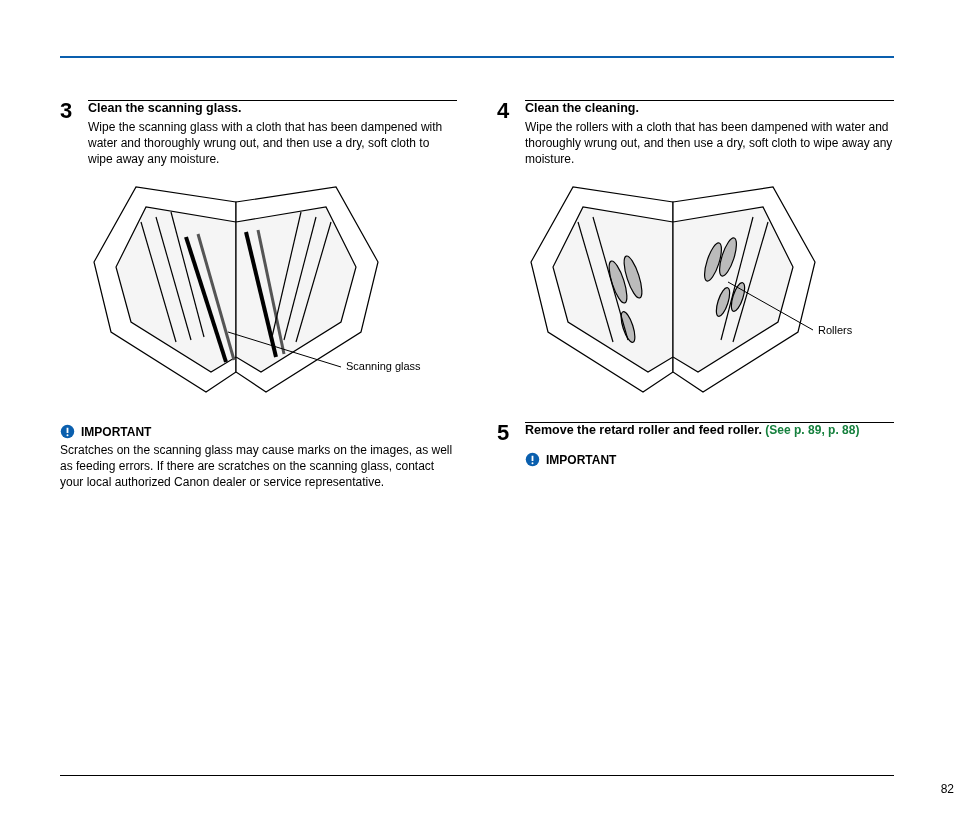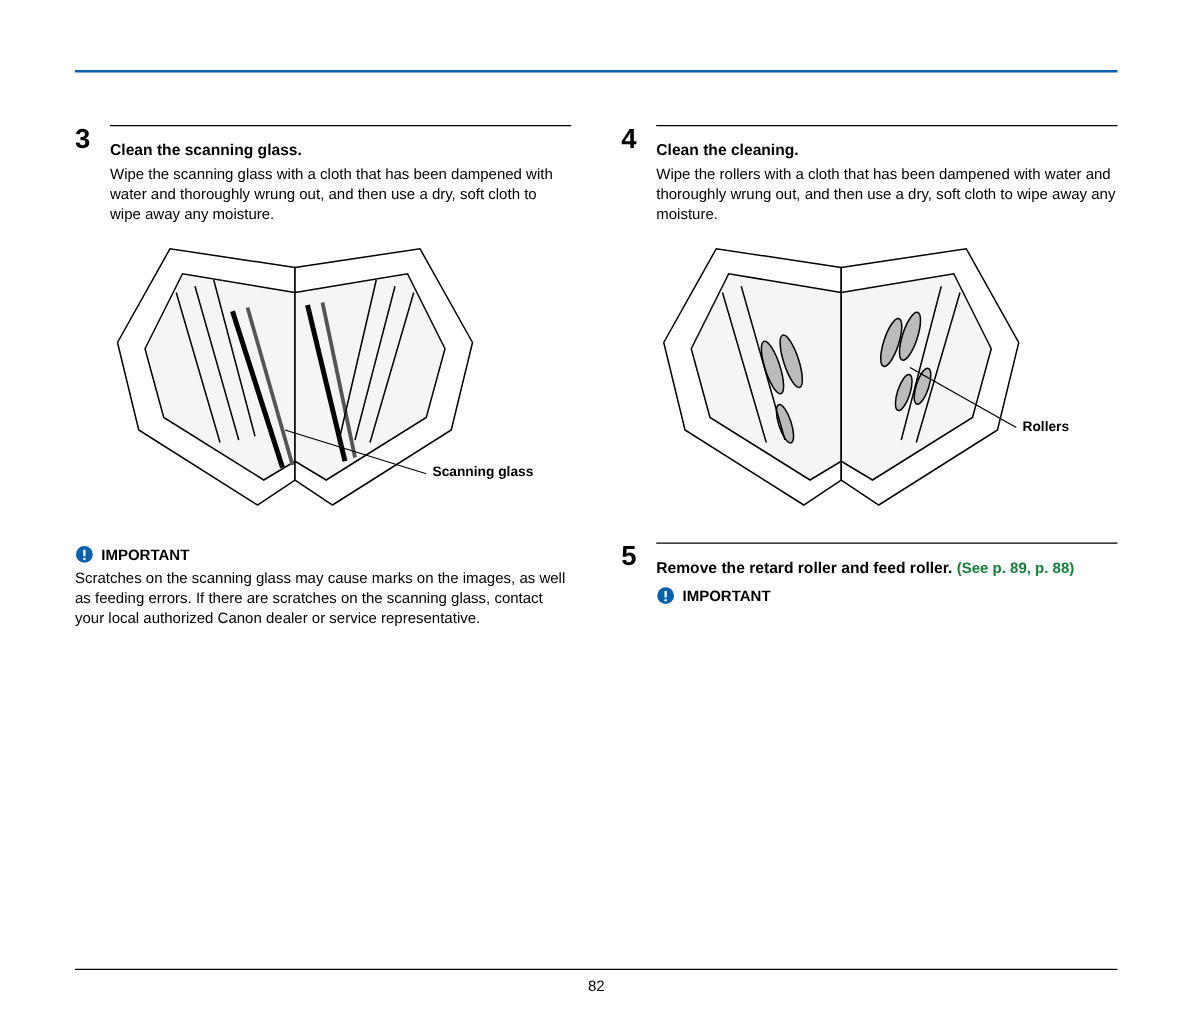--- a/index.html
+++ b/index.html
@@ -44,39 +44,38 @@
   }
   .step-num {
     font-size: 22px;
     font-weight: bold;
     line-height: 1;
     min-width: 18px;
   }
   .step-body {
     flex: 1;
     border-top: 1px solid #000;
-    padding-top: 12px;
+    padding-top: 0;
   }
   .step-title {
     font-weight: bold;
     font-size: 12.5px;
   }
   .step-link {
     font-weight: bold;
     color: #15803d;
   }
   .step-desc {
     margin-top: 4px;
     line-height: 1.35;
   }
   .figure-wrap {
     margin: 14px 0 10px 26px;
     position: relative;
     height: 230px;
-    font-weight: bold;
   }
   .scanner-svg {
     width: 300px;
     height: 220px;
   }
   .callout-line {
     stroke: #000;
     stroke-width: 1;
   }
   .callout-label {
@@ -111,21 +110,21 @@
     left: 60px;
     right: 60px;
     height: 1px;
     background: #000;
   }
   .page-num {
     position: absolute;
     bottom: 22px;
     left: 0;
     right: 0;
-    text-align: center;
+    text-align: right;
     font-size: 12px;
   }
 </style>
 </head>
 <body>
 
 <div class="page">
   <div class="top-rule"></div>
 
   <div class="content">

